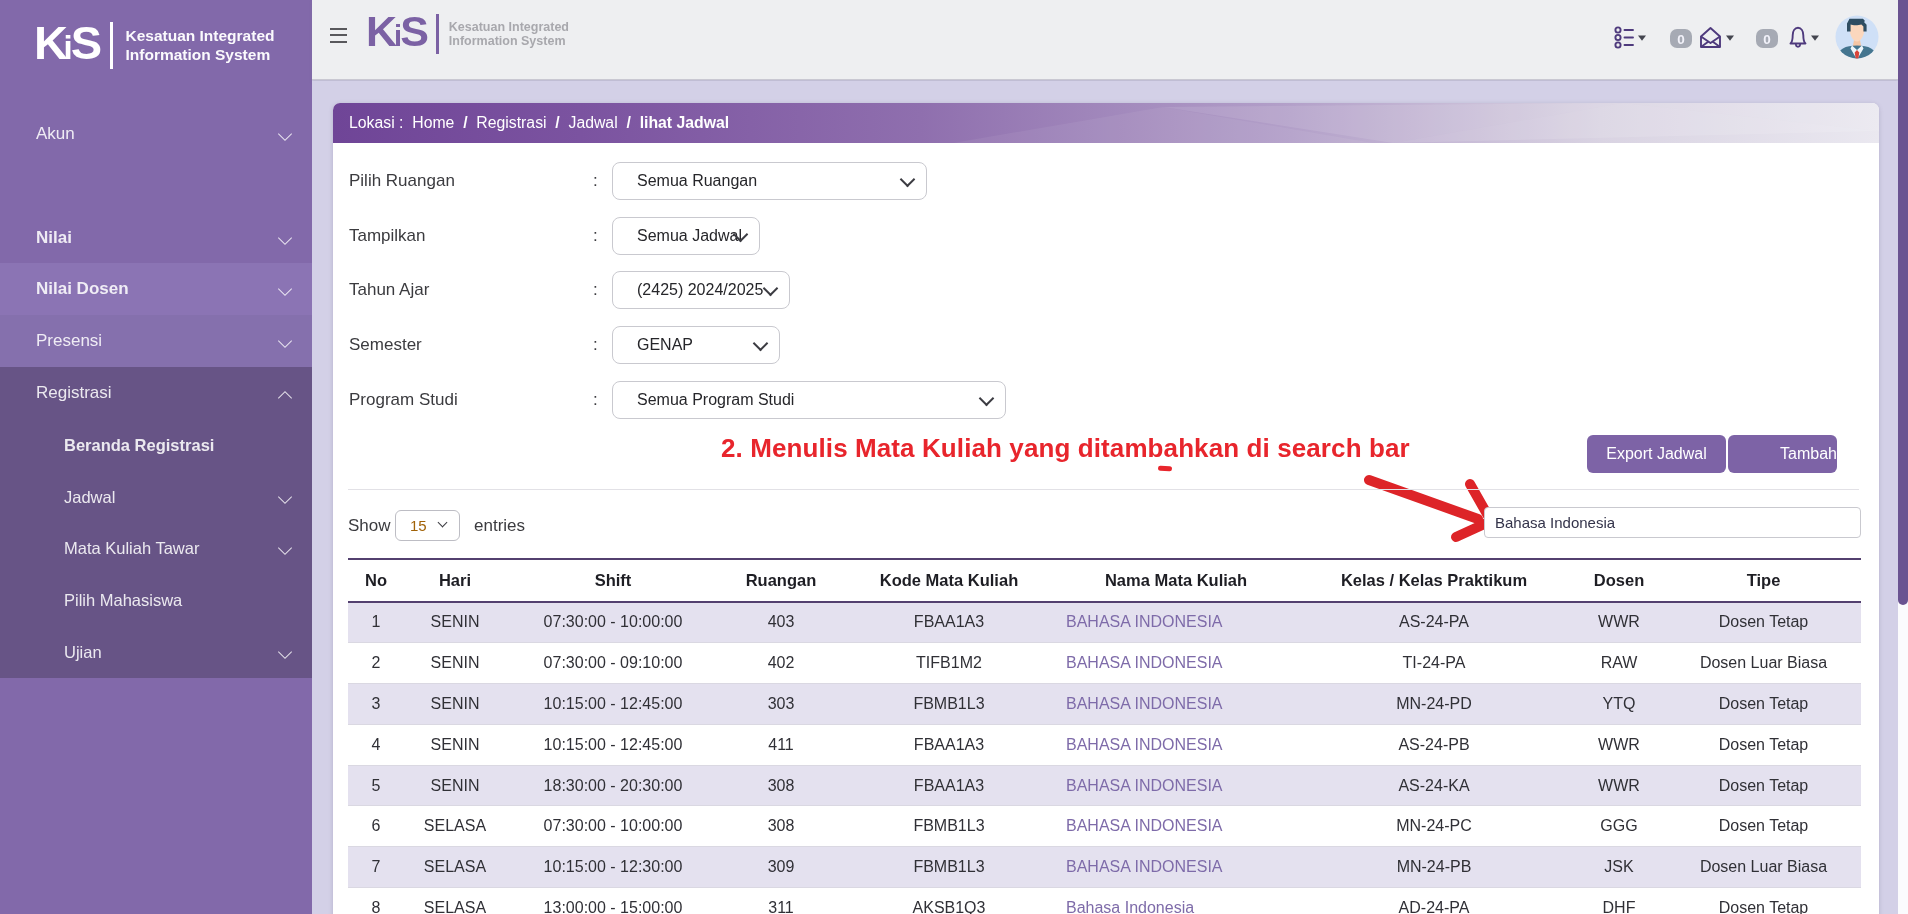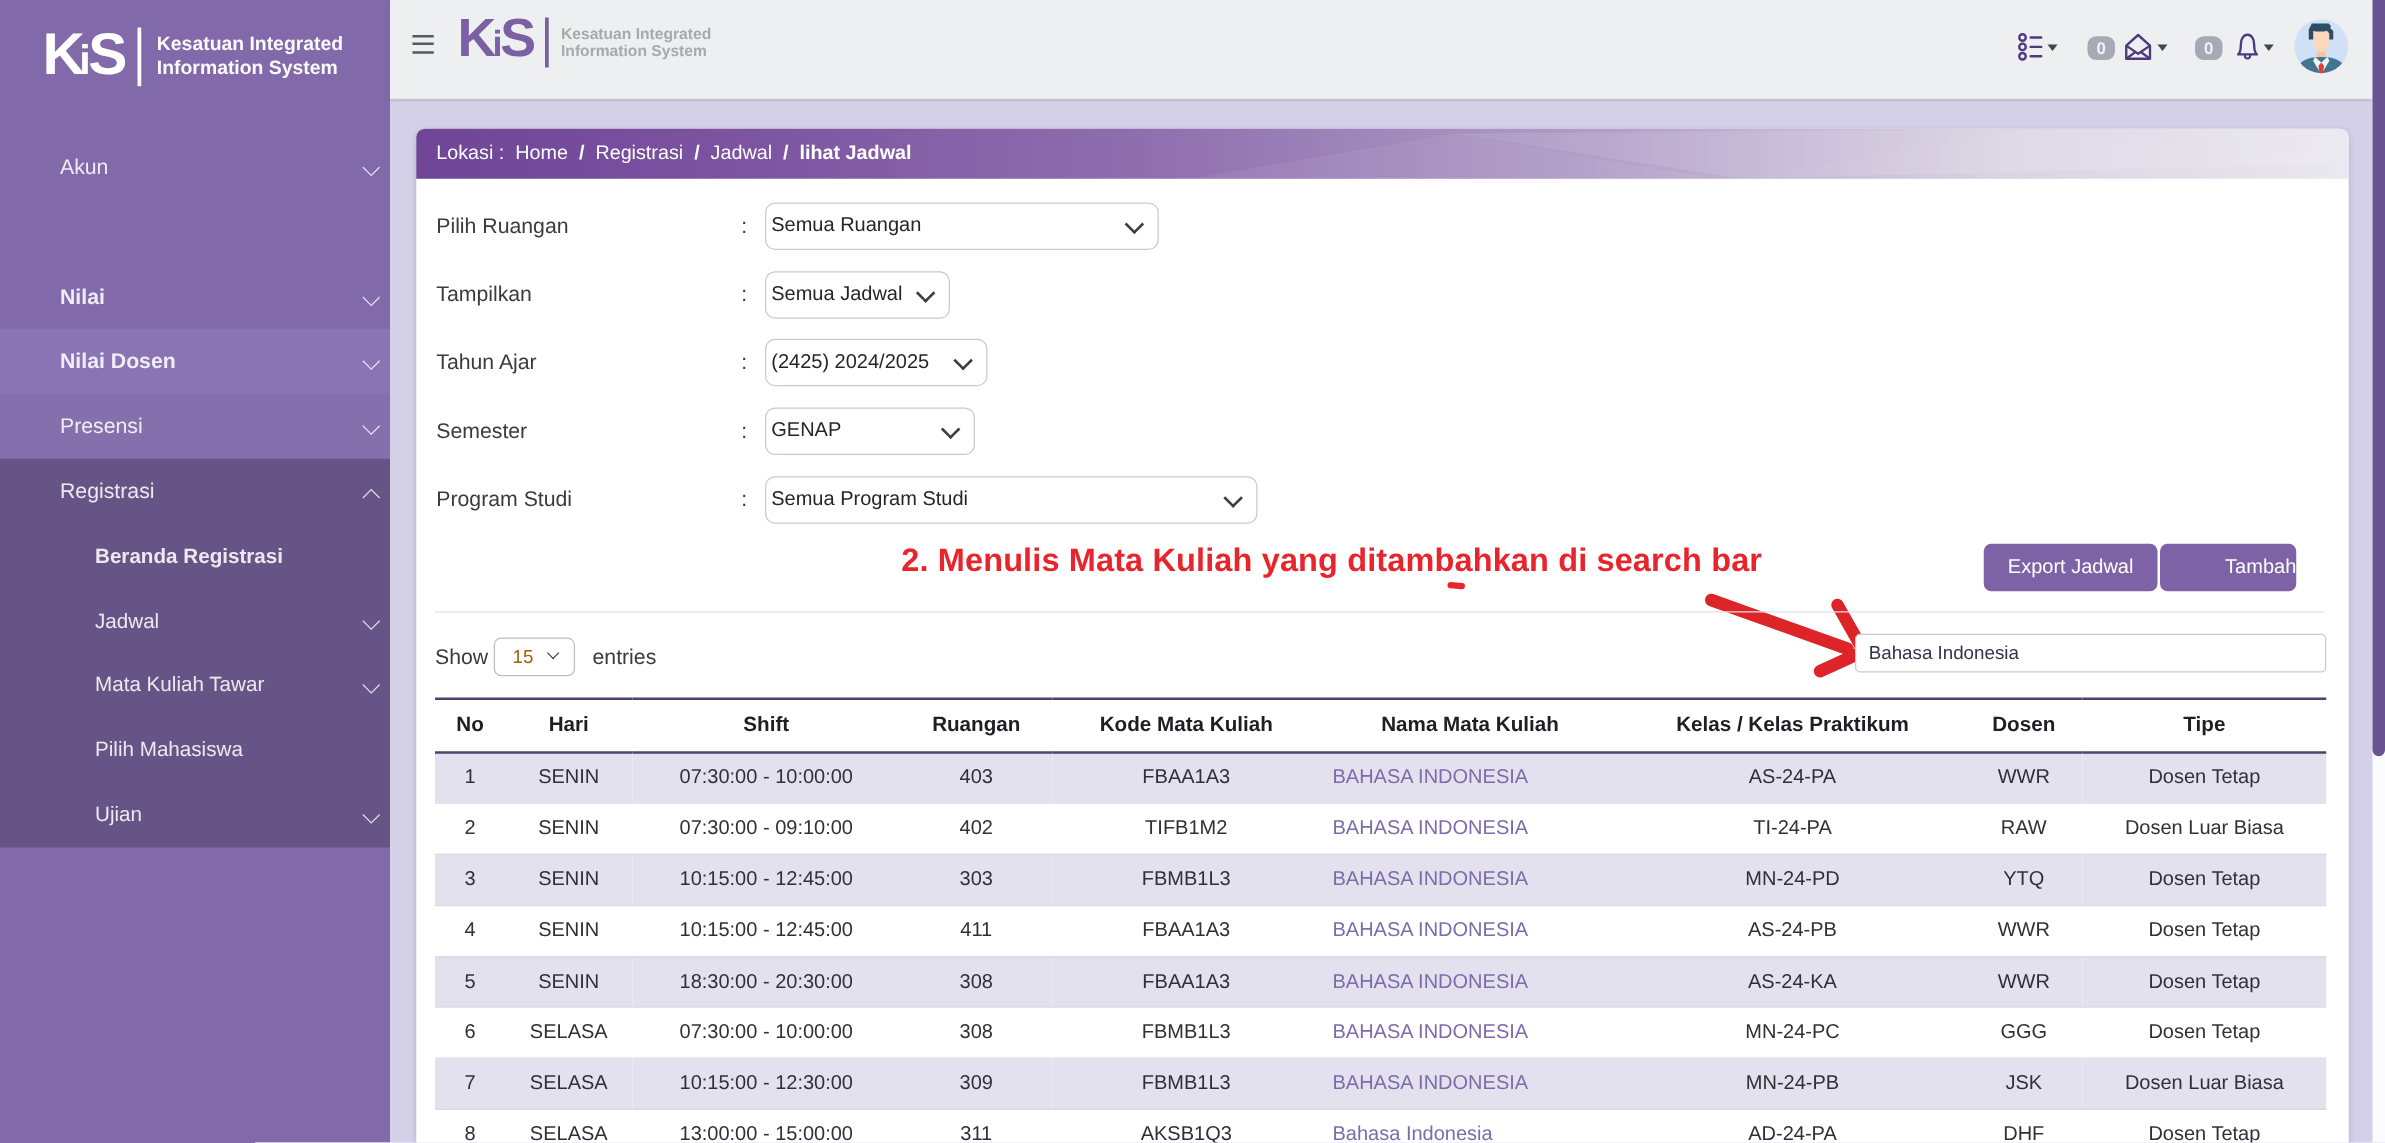--- a/index.html
+++ b/index.html
@@ -5,21 +5,21 @@
   * { margin:0; padding:0; box-sizing:border-box; }
   html,body { width:1908px; height:914px; overflow:hidden; font-family:"Liberation Sans",sans-serif; }
   body { position:relative; background:#d3d0e7; }
 
   
   #sidebar { position:absolute; left:0; top:0; width:312px; height:914px; background:#8269aa; }
   .sb-band { position:absolute; left:0; width:312px; }
   #band-nilaidosen { top:263px; height:52px; background:#8b74b4; }
   #band-presensi  { top:315px; height:52px; background:#8570ad; }
   #band-registrasi{ top:367px; height:311px; background:#675486; }
-  .sb-item { position:absolute; left:12px; width:312px; height:52px; color:rgba(255,255,255,.87);
+  .sb-item { position:absolute; left:0; width:312px; height:52px; color:rgba(255,255,255,.87);
              font-size:17px; line-height:52px; padding-left:36px; }
   .sb-item .chev { position:absolute; right:22px; top:21px; width:10px; height:10px;
         border:solid rgba(255,255,255,.8); border-width:0 1.6px 1.6px 0; transform:rotate(45deg); }
   .sb-item .chev.up { transform:rotate(-135deg); top:26px; }
   .sb-sub { padding-left:64px; font-size:16.5px; }
 
   
   #sb-logo { position:absolute; left:34px; top:18px; height:54px; color:#fff; display:flex; align-items:center; }
   .kis { font-weight:bold; font-size:47px; letter-spacing:-4.5px; line-height:50px; }
   .kis .ii { font-size:33px; letter-spacing:-2px; }
@@ -44,21 +44,21 @@
           border-radius:7px 7px 0 0; box-shadow:0 1px 4px rgba(90,80,120,.25); }
   #crumb { position:absolute; left:333px; top:103px; width:1546px; height:40px; border-radius:7px 7px 0 0;
            background:linear-gradient(90deg,#6f4597 0%, #7b53a0 16%, #8f6fae 38%, #b3a0c9 62%, #d9d3e2 82%, #eae8f0 100%);
            overflow:hidden; }
   #crumb .txt { position:absolute; left:16px; top:0; line-height:40px; color:#fff; font-size:15.8px; }
   #crumb b { font-weight:bold; }
 
   .flabel { position:absolute; font-size:17px; color:#3b3b3f; }
   .fcolon { position:absolute; font-size:17px; color:#3b3b3f; }
   .fsel { position:absolute; height:38px; border:1px solid #c9c9cf; border-radius:8px; background:#fff;
-          font-size:16px; color:#26262a; line-height:36px; padding-left:4px; }
+          font-size:16px; color:#26262a; line-height:36px; padding-left:24px; }
   .fsel .chev { position:absolute; right:13px; top:11px; width:11px; height:11px;
         border:solid #3c3c42; border-width:0 2px 2px 0; transform:rotate(45deg); }
   #show15 .chev { position:absolute; right:13px; top:8px; width:7px; height:7px;
         border:solid #3c3c42; border-width:0 1.8px 1.8px 0; transform:rotate(45deg); }
 
   .pbtn { position:absolute; height:38px; background:#7d63a6; border-radius:6px; color:#fff;
           font-size:16px; text-align:center; line-height:38px; }
 
   #sep { position:absolute; left:348px; top:489px; width:1511px; height:1px; background:#e2e1e6; }
 

